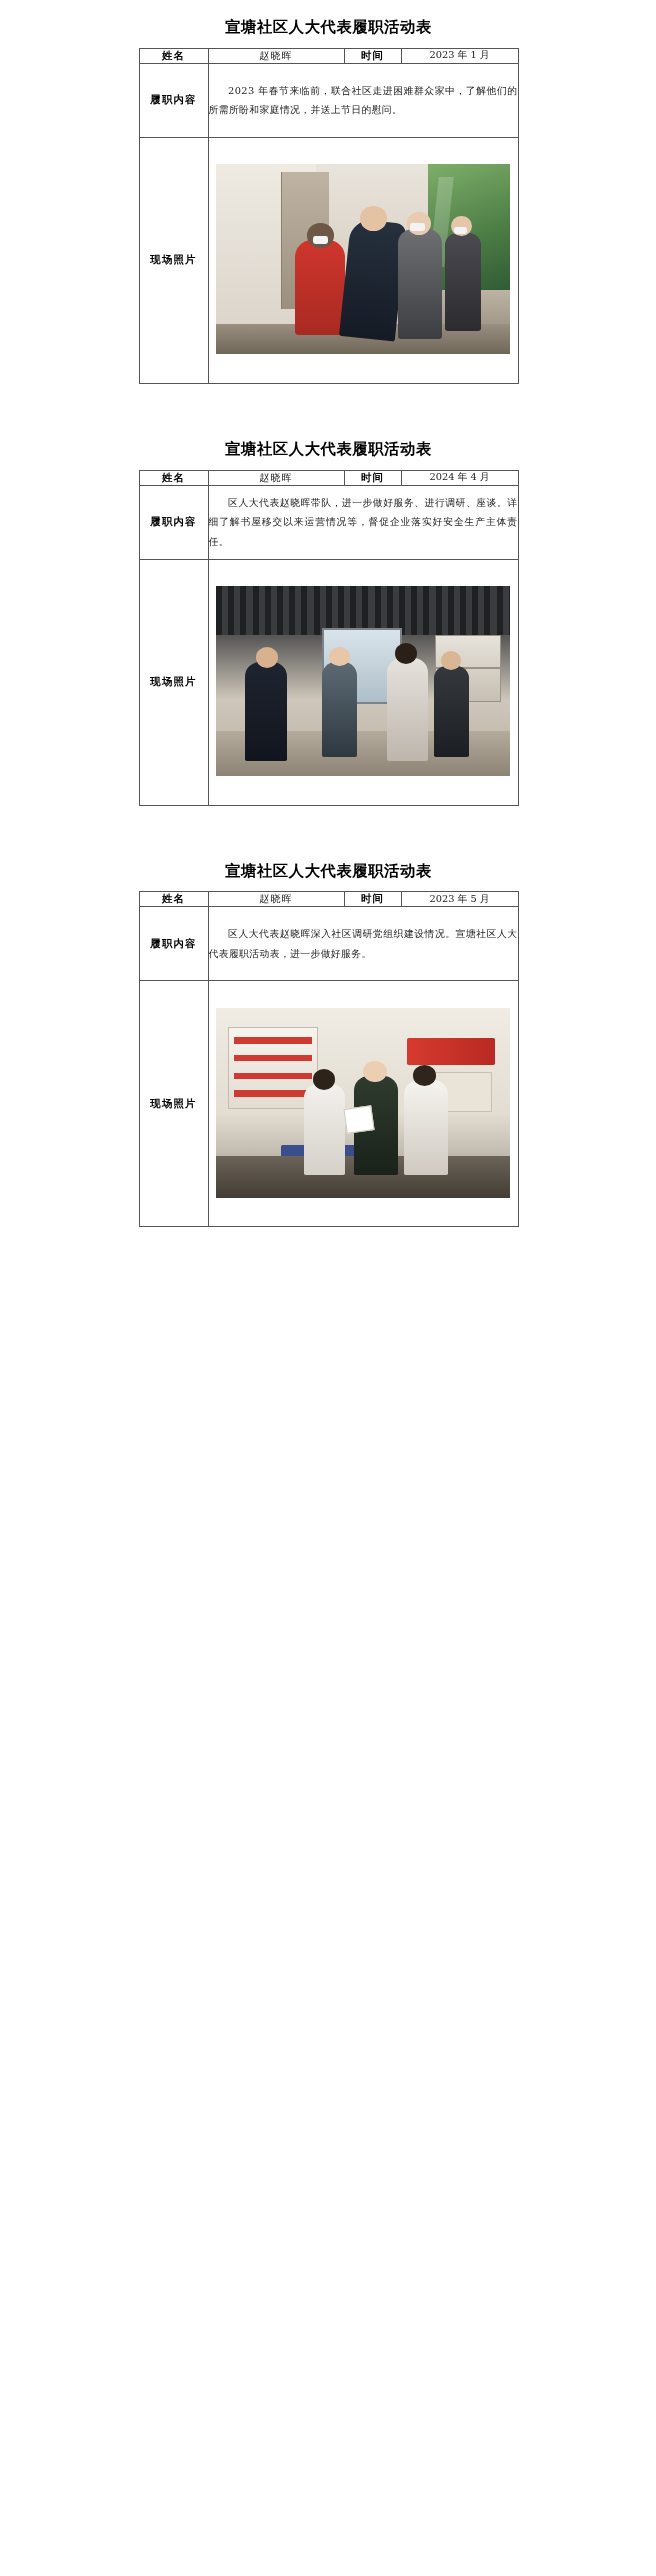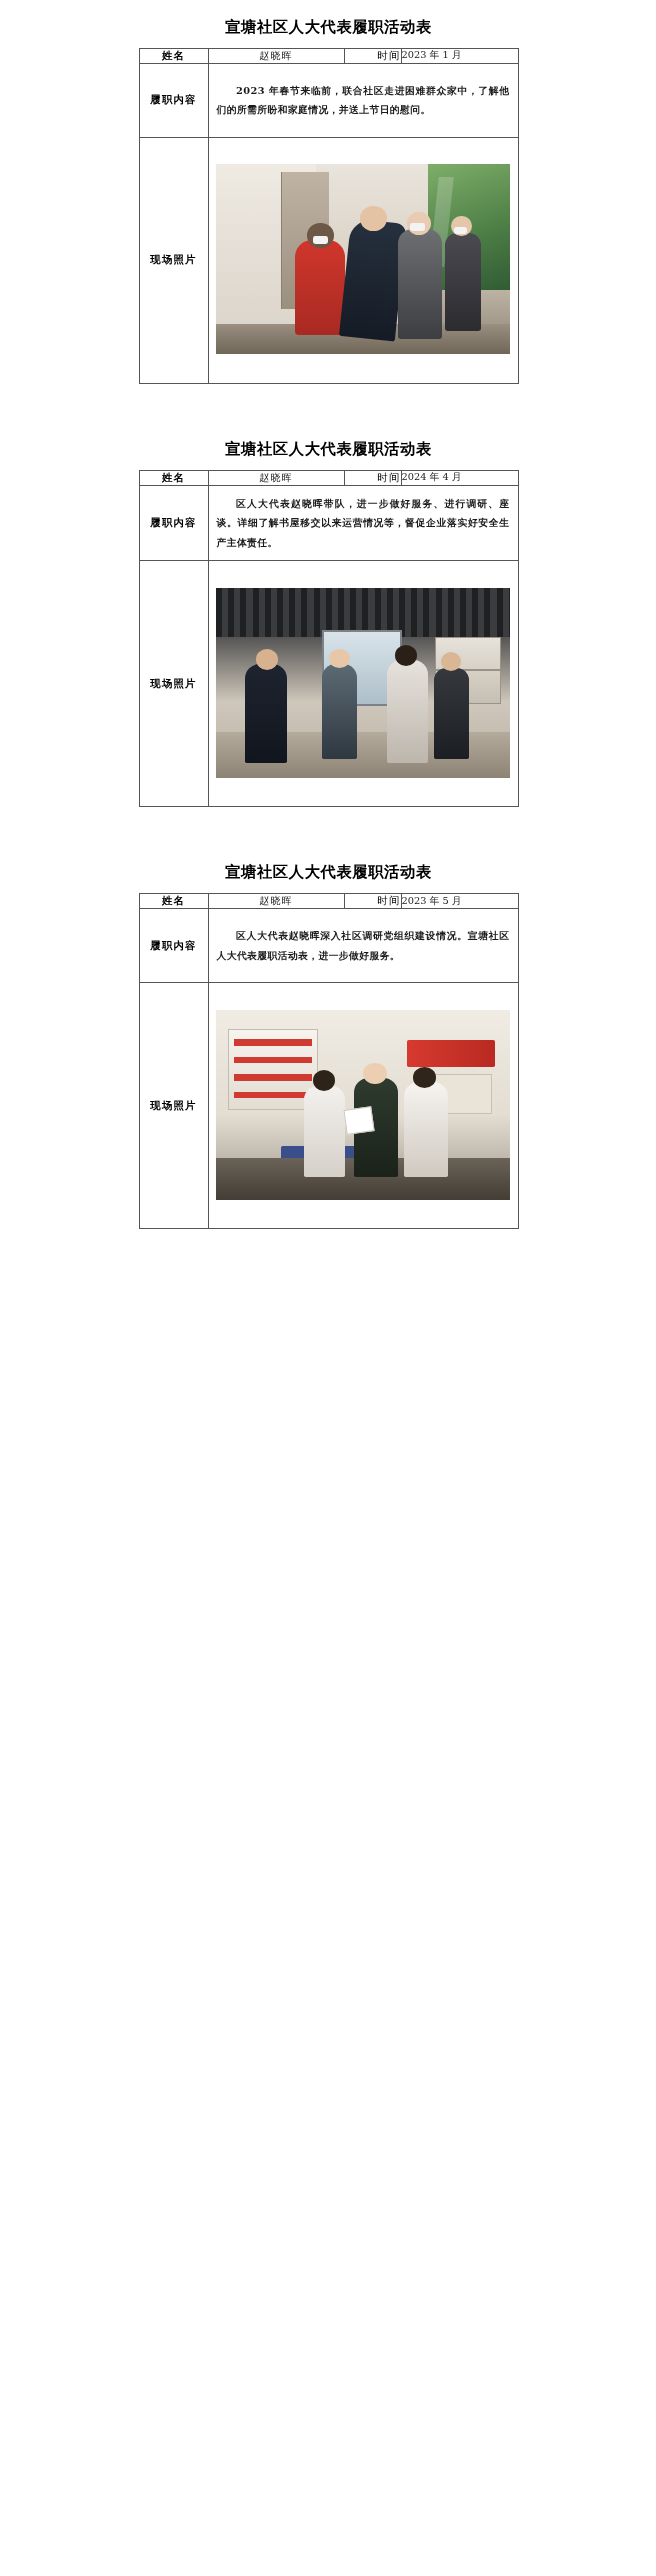--- a/index.html
+++ b/index.html
@@ -51,46 +51,46 @@
   }
   .val-name {
     text-align: center;
     font-size: 10px;
     letter-spacing: 1.2px;
     width: 135px;
     padding: 7.3px 2.4px;
     color: #1a1a1a;
   }
   .val-date {
+    text-align: center;
     font-size: 9.8px;
     padding: 7.3px 6.1px;
     color: #1a1a1a;
   }
   .lbl-date {
-    text-align: right;
-    font-weight: normal;
+    text-align: center;
+    font-weight: bold;
     font-size: 10.4px;
     letter-spacing: 1.2px;
     width: 56px;
     padding: 7.3px 2.4px;
     margin-top: 24px;
   }
   .content-cell {
     padding: 13.5px 16px 16px 16px;
     font-size: 9.8px;
     line-height: 2.0;
     text-align: justify;
     letter-spacing: 0.4px;
     color: #1a1a1a;
     height: 73px;
   }
   .content-cell p {
-    margin: 8px;
+    margin: 0;
     text-indent: 2em;
-    font-weight: bold;
   }
   .photo-cell {
     padding: 11px;
     text-align: center;
     height: 245px;
   }
   .photo-frame {
     display: inline-block;
     width: 294px;
     height: 190px;

